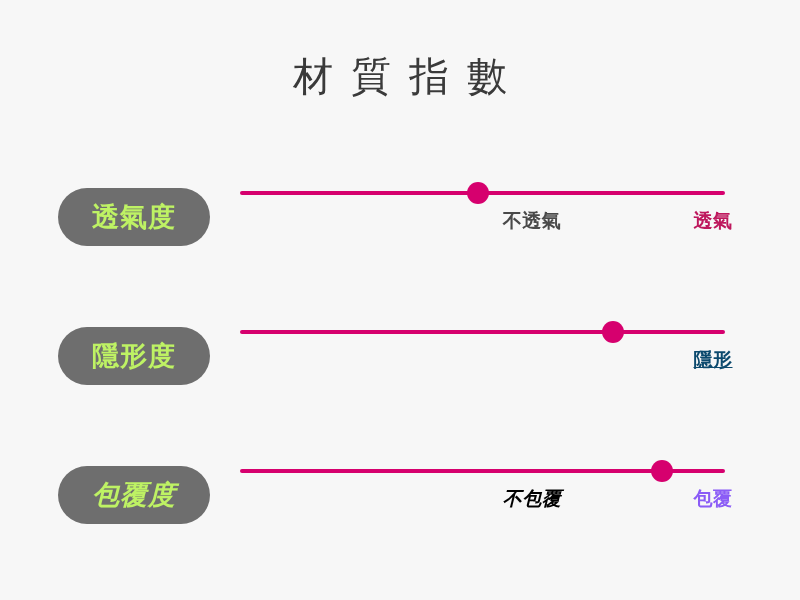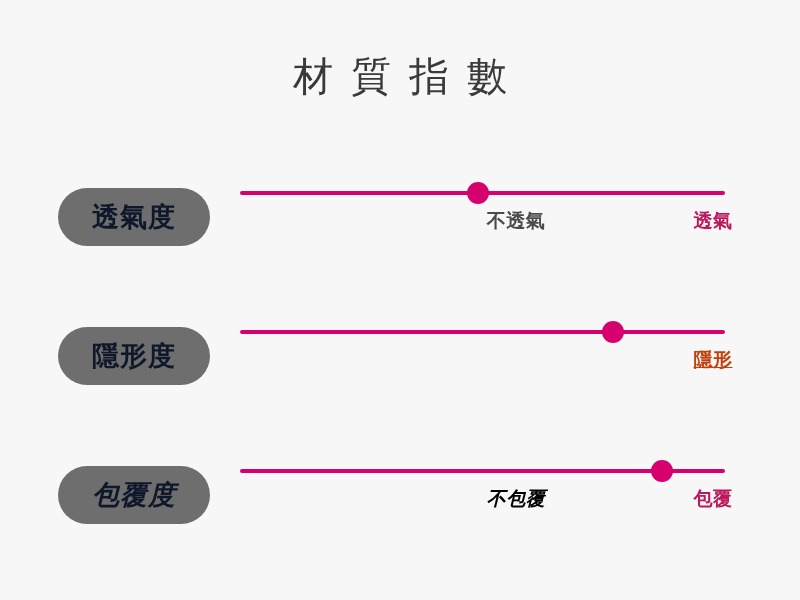--- a/index.html
+++ b/index.html
@@ -59,21 +59,21 @@
     width: 152px;
     height: 58px;
     border-radius: 29px;
     background: #6e6e6e;
     display: flex;
     align-items: center;
     justify-content: center;
     box-sizing: border-box;
   }
   .metric-pill-text {
-    color: #0f172a;
+    color: #bef264;
     font-size: 27px;
     font-weight: bold;
     letter-spacing: 1px;
     line-height: 1;
     white-space: nowrap;
     display: block;
   }
 
   
   .slider {
@@ -117,21 +117,21 @@
     width: 160px;
     margin-left: -80px;
     text-align: center;
     font-size: 19px;
     font-weight: bold;
     color: #4a4a4a;
     letter-spacing: 0.5px;
     line-height: 26px;
     white-space: nowrap;
   }
-  .scale-label.pos-0 { left: 296px; }
+  .scale-label.pos-0 { left: 312px; }
   .scale-label.pos-1 { left: 493px; }
 </style>
 </head>
 <body style="background: rgb(247, 247, 247);">
 
 <div class="page">
 
   <div class="page-title" style="color: rgb(58, 58, 58);">材質指數</div>
 
   <div class="metric-row row-0">
@@ -150,34 +150,34 @@
   </div>
 
   <div class="metric-row row-1">
     <div class="metric-pill" style="background: rgb(110, 110, 110);">
       <span class="metric-pill-text">隱形度</span>
     </div>
     <div class="slider">
       <div class="slider-track" style="background: rgb(214, 0, 110);"></div>
       <div class="slider-knob" style="left: 77%; background: rgb(214, 0, 110);"></div>
       <div class="slider-scale">
-        <div class="scale-label pos-1" style="color: #c2410c; text-decoration: underline;">隱形</div>
+        <div class="scale-label pos-1" style="color: #0c4a6e; text-decoration: underline;">隱形</div>
 
       </div>
     </div>
   </div>
 
   <div class="metric-row row-2">
     <div class="metric-pill" style="background: rgb(110, 110, 110); font-style: italic;">
       <span class="metric-pill-text">包覆度</span>
     </div>
     <div class="slider">
       <div class="slider-track" style="background: rgb(214, 0, 110);"></div>
       <div class="slider-knob" style="left: 87%; background: rgb(214, 0, 110);"></div>
       <div class="slider-scale">
         <div class="scale-label pos-0" style="color: #000000; font-style: italic;">不包覆</div>
-        <div class="scale-label pos-1" style="color: #be185d;">包覆</div>
+        <div class="scale-label pos-1" style="color: #8b5cf6;">包覆</div>
 
       </div>
     </div>
   </div>
 
 </div>
 
 </body></html>

